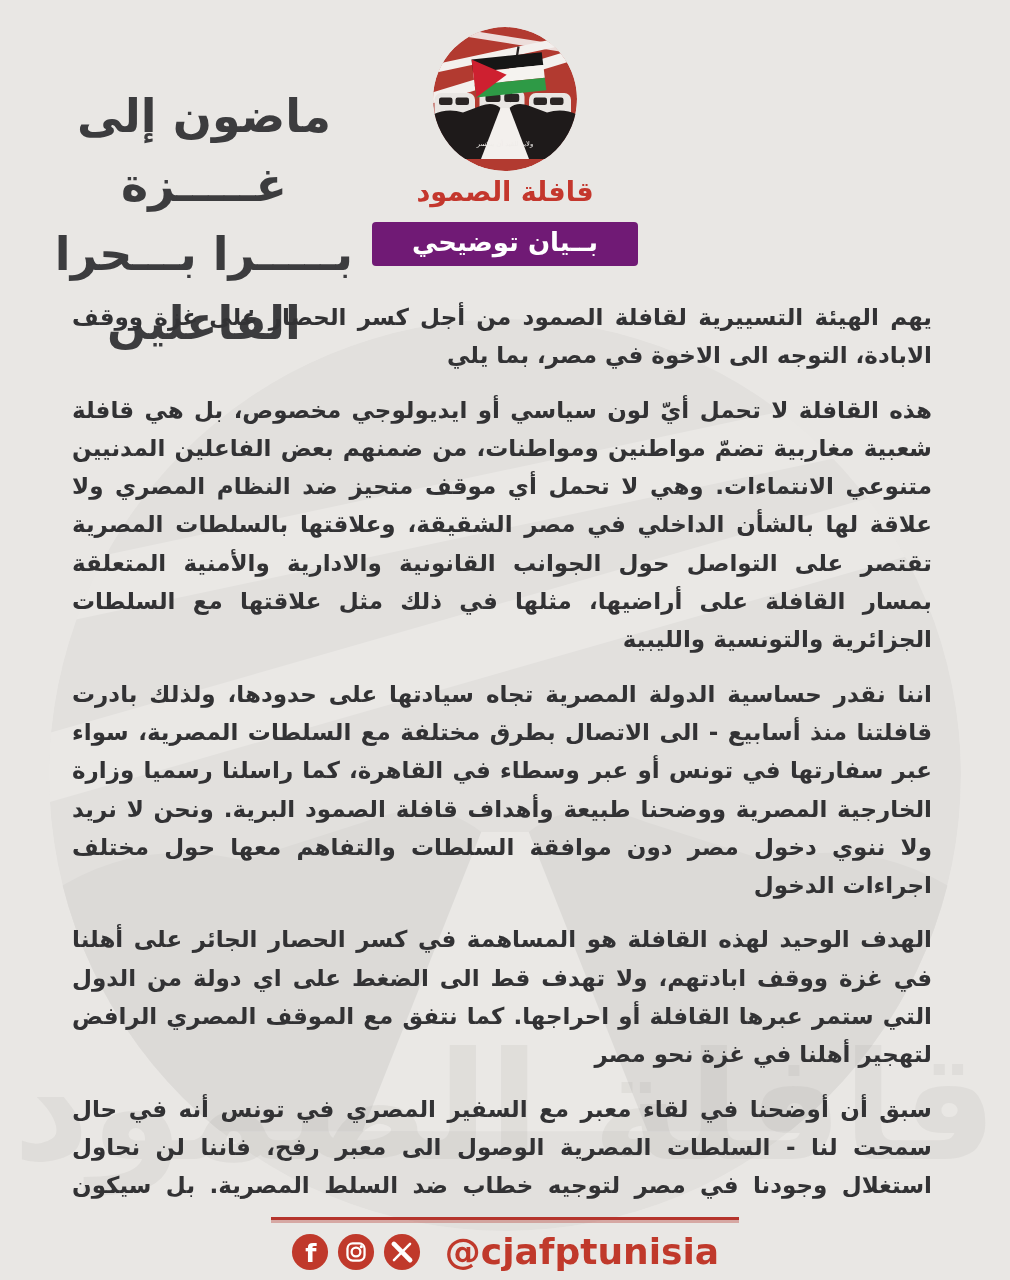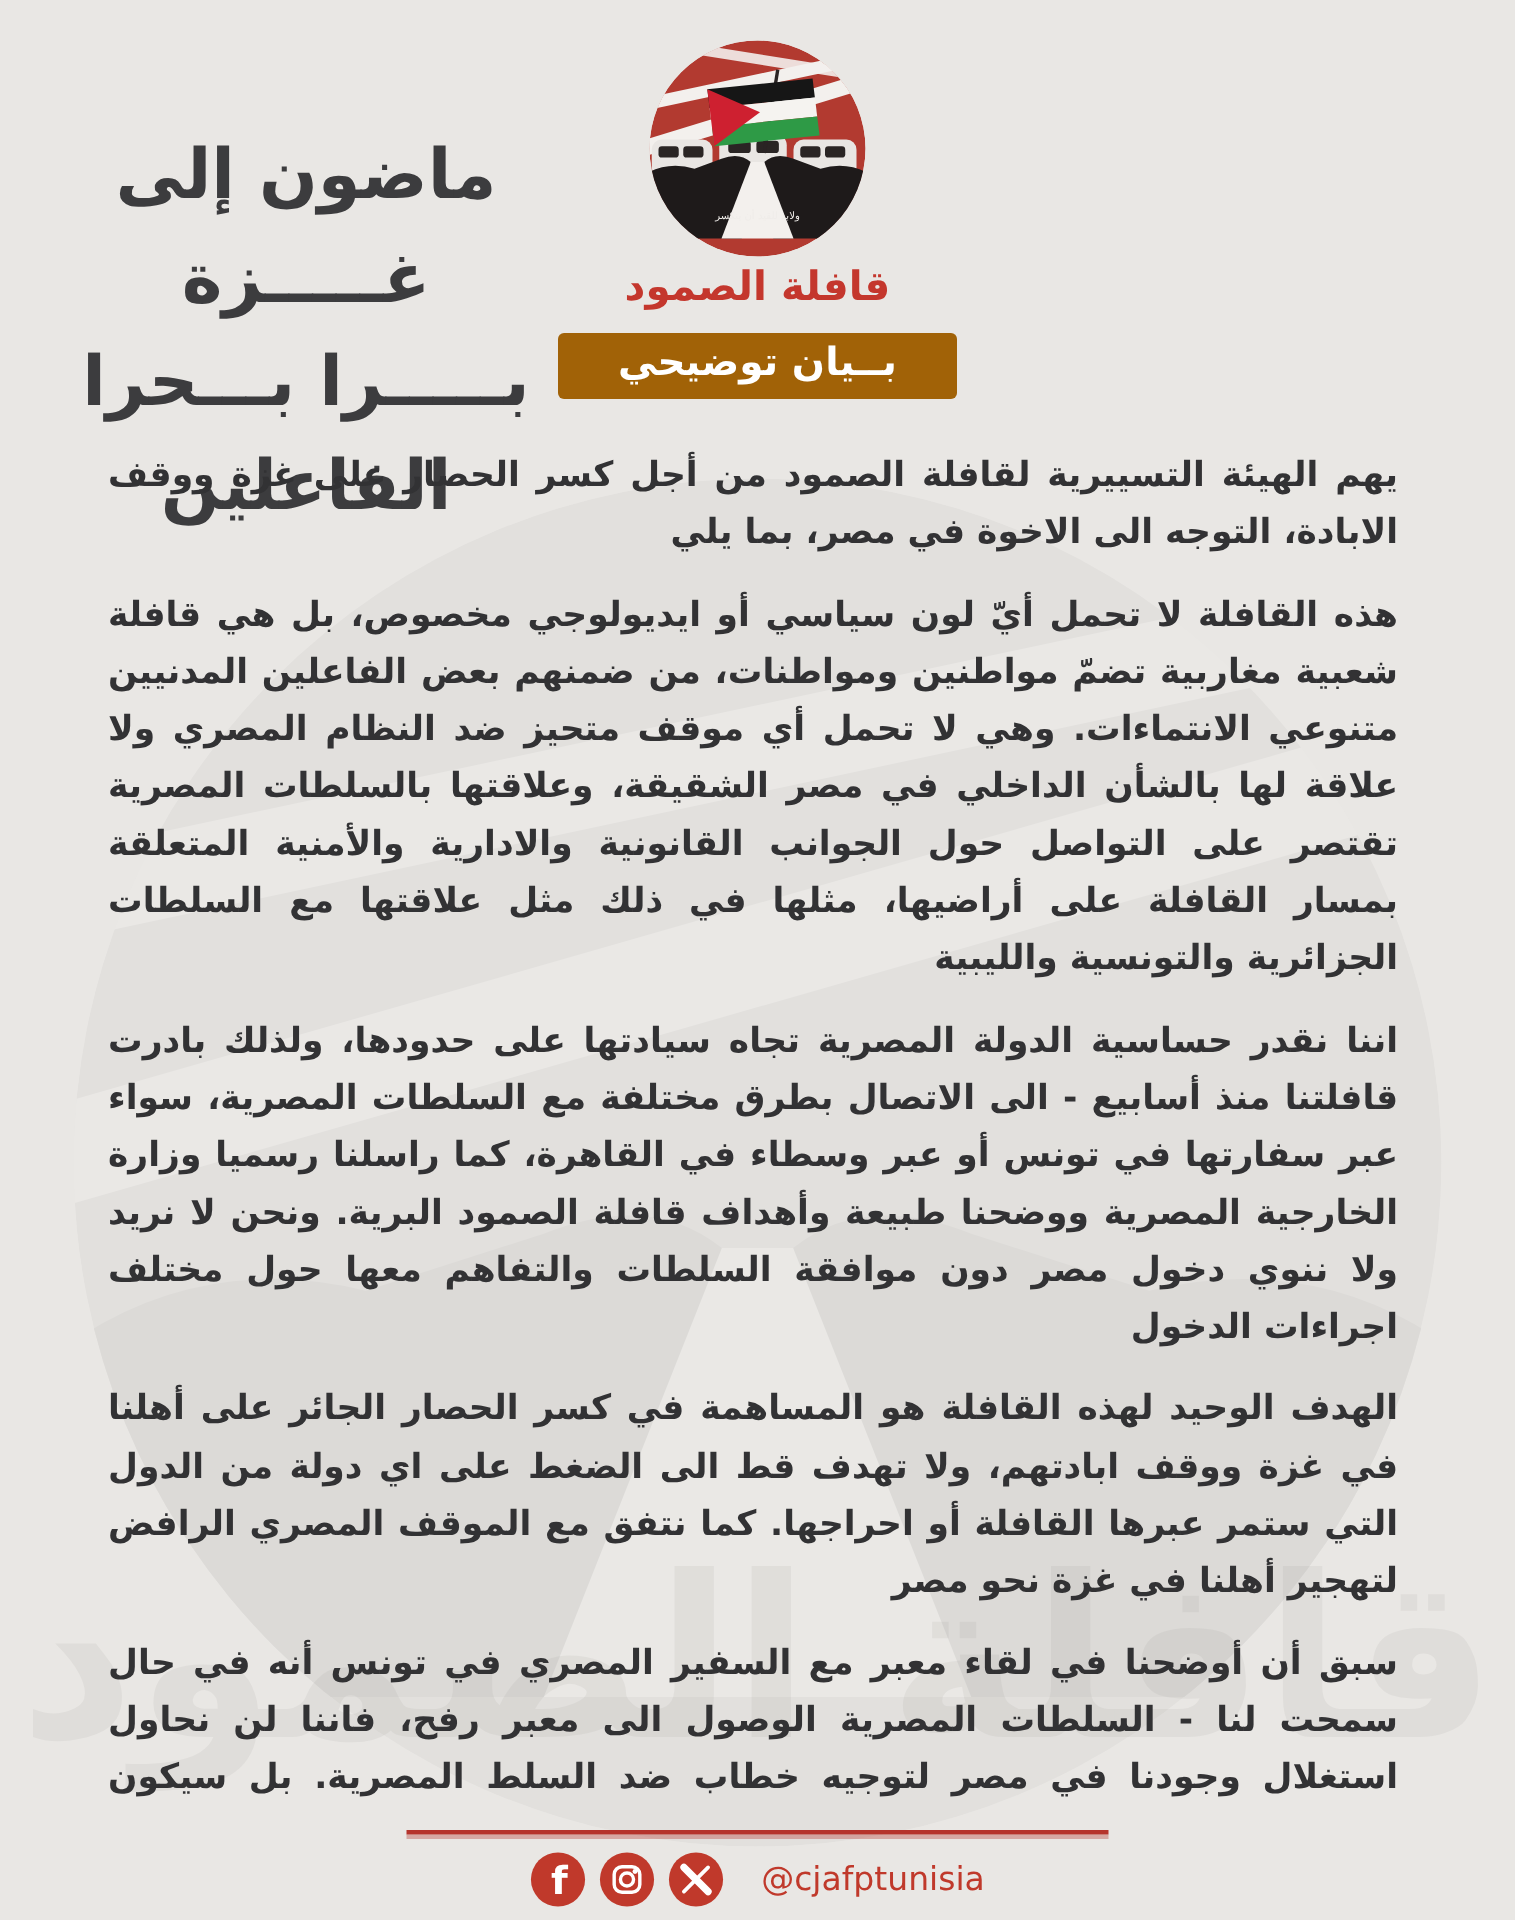--- a/index.html
+++ b/index.html
@@ -56,21 +56,21 @@
     margin-top:2px;
     font-size:27px;font-weight:bold;
     color:#c4372d;
   }
   
   .badge{
     position:absolute;top:222px;left:0;right:0;
     display:flex;justify-content:center;
   }
   .badge-inner{
-    background:#a16207;
+    background:#701a75;
     color:#fff;
     font-weight:bold;font-size:26px;
     padding:5px 40px 9px 40px;
     border-radius:4px;
     letter-spacing:0;
   }
   
   .statement{
     position:absolute;top:282px;right:62px;left:56px;height:928px;
     overflow:hidden;
@@ -89,21 +89,21 @@
     width:468px;height:3px;background:#b5342c;
     box-shadow:0 3px 0 rgba(181,52,44,.35);
     margin-bottom:11px;
   }
   .social{
     display:flex;align-items:center;gap:8px;
     direction:ltr;
   }
   .social .icn{width:38px;height:38px;display:block;}
   .handle{
-    font-size:22px;font-weight:normal;color:#c0392b;
+    font-size:36px;font-weight:bold;color:#c0392b;
     margin-left:16px;
     font-family:"DejaVu Sans","Liberation Sans",sans-serif;
   }
 </style>
 </head>
 <body>
 
 <div class="page">
 
   <div class="watermark">

